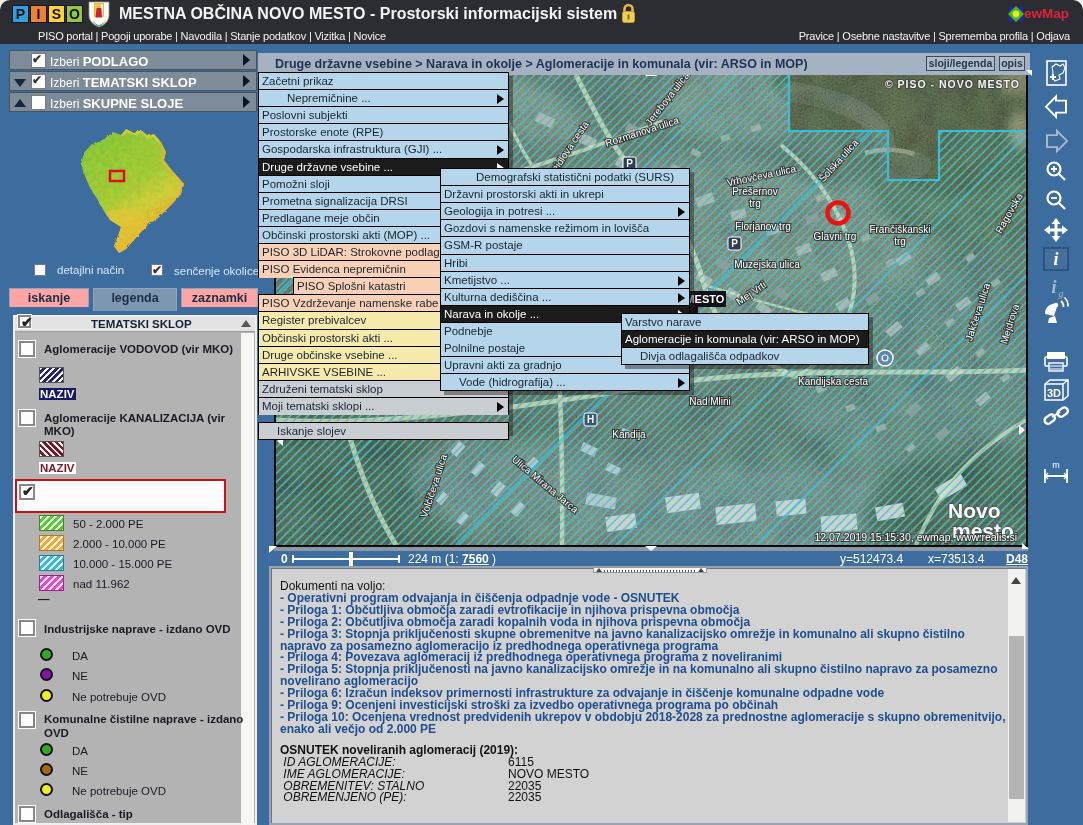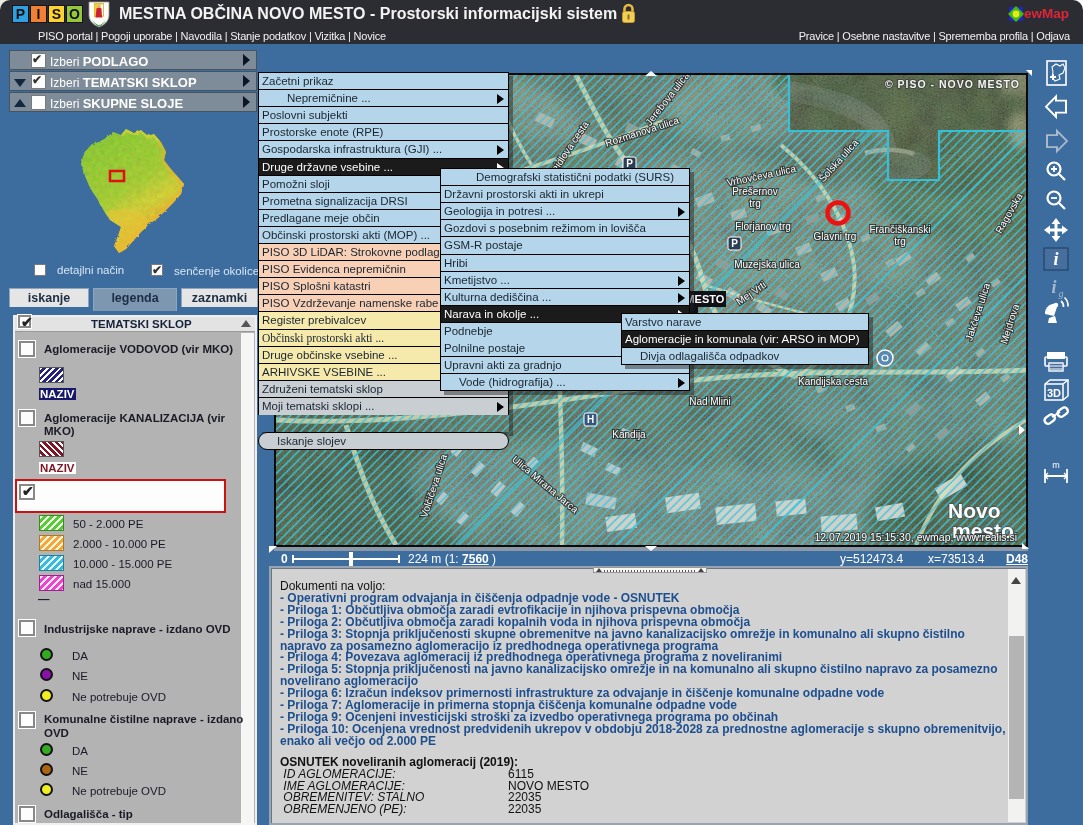--- a/index.html
+++ b/index.html
@@ -24,21 +24,21 @@
 .izrow .lbl { position:absolute; left:40px; top:3px; }
 .izrow b { font-size:13px; }
 .izrow .arr { position:absolute; right:6px; top:3px; width:0; height:0; border-left:7px solid #0c1622; border-top:6px solid transparent; border-bottom:6px solid transparent; }
 .tri-d { position:absolute; left:4px; top:7px; width:0; height:0; border-top:8px solid #14273c; border-left:6px solid transparent; border-right:6px solid transparent; }
 .tri-u { position:absolute; left:4px; top:6px; width:0; height:0; border-bottom:8px solid #14273c; border-left:6px solid transparent; border-right:6px solid transparent; }
 .cb { width:15px; height:15px; background:#fdfdfd; border:1px solid #7a7a7a; display:inline-block; position:relative; }
 .cb.abs { position:absolute; }
 .cb.chk:before { content:"\2714"; position:absolute; left:0px; top:-2px; font-size:12px; color:#333; font-weight:bold;}
 #sidechk { color:#d7e6f5; font-size:11.5px; }
 
-.tab { top:288px; height:19px; background:#e5e5e5; border:1px solid #8fa5bb; border-bottom:none; color:#1b2e44; font-weight:bold; font-size:12.5px; text-align:center; line-height:18px; }
+.tab { top:288px; height:19px; background:#fca5a5; border:1px solid #8fa5bb; border-bottom:none; color:#1b2e44; font-weight:bold; font-size:12.5px; text-align:center; line-height:18px; }
 #tab2 { background:#7e97b1; height:23px; }
 
 #legendpanel { left:13px; top:315px; width:244px; height:510px; background:#b3b3b3; border:2px solid #efefef; }
 #leghead { position:absolute; left:0px; top:0px; width:240px; height:15px; background:#e3e3e3; border-bottom:1px solid #999; }
 #legscroll { position:absolute; right:1px; top:16px; width:13px; height:492px; background:#f6f6f4; }
 .lg { position:absolute; font-size:11.5px; color:#1a1a26; }
 .lgb { font-weight:bold; }
 .lcb { position:absolute; width:16px; height:16px; background:#fdfdfd; border:2px solid #888; box-shadow:0 0 0 1px #fff; }
 .lcb.chk:before { content:"\2714"; position:absolute; left:1px; top:-3px; font-size:14px; color:#222; font-weight:bold;}
 .sw { position:absolute; left:24px; width:25px; height:16px; border:1px solid #555; }
@@ -190,21 +190,21 @@
     <span class="lg lgb" style="left:24px; top:145px; background:#fdfdfd; color:#7e1624; padding:0 1px;">NAZIV</span>
     <div style="position:absolute; left:0px; top:162px; width:211px; height:34px; background:#fdfdfd; border:2px solid #cc1111;"></div>
     <span class="lcb chk" style="left:4px; top:167px;"></span>
     <span class="sw" style="top:198px; background:repeating-linear-gradient(135deg,#f0fae8 0 2.5px,#55cc33 2.5px 5px); border-color:#3a8a20;"></span>
     <span class="lg" style="left:58px; top:201px;">50 - 2.000 PE</span>
     <span class="sw" style="top:218px; background:repeating-linear-gradient(135deg,#fdf2dc 0 2.5px,#f0a838 2.5px 5px); border-color:#b07820;"></span>
     <span class="lg" style="left:58px; top:221px;">2.000 - 10.000 PE</span>
     <span class="sw" style="top:238px; background:repeating-linear-gradient(135deg,#e0f4fc 0 2.5px,#38b8dc 2.5px 5px); border-color:#2080a0;"></span>
     <span class="lg" style="left:58px; top:241px;">10.000 - 15.000 PE</span>
     <span class="sw" style="top:258px; background:repeating-linear-gradient(135deg,#fde8fa 0 2.5px,#ee44cc 2.5px 5px); border-color:#a02090;"></span>
-    <span class="lg" style="left:58px; top:261px;">nad 15.000</span>
+    <span class="lg" style="left:58px; top:261px;">nad 11.962</span>
     <span class="lg lgb" style="left:23px; top:276px;">—</span>
     <span class="lcb" style="left:4px; top:303px;"></span>
     <span class="lg lgb" style="left:29px; top:306px;">Industrijske naprave - izdano OVD</span>
     <span class="circ" style="left:25px; top:331px; background:#33aa22;"></span>
     <span class="lg" style="left:57px; top:333px;">DA</span>
     <span class="circ" style="left:25px; top:351px; background:#8811aa;"></span>
     <span class="lg" style="left:57px; top:353px;">NE</span>
     <span class="circ" style="left:25px; top:372px; background:#eeee22;"></span>
     <span class="lg" style="left:57px; top:374px;">Ne potrebuje OVD</span>
     <span class="lcb" style="left:4px; top:395px;"></span>
@@ -212,20 +212,25 @@
     <span class="circ" style="left:25px; top:426px; background:#33aa22;"></span>
     <span class="lg" style="left:57px; top:428px;">DA</span>
     <span class="circ" style="left:25px; top:446px; background:#aa6611;"></span>
     <span class="lg" style="left:57px; top:448px;">NE</span>
     <span class="circ" style="left:25px; top:466px; background:#eeee22;"></span>
     <span class="lg" style="left:57px; top:468px;">Ne potrebuje OVD</span>
     <span class="lcb" style="left:4px; top:489px;"></span>
     <span class="lg lgb" style="left:29px; top:491px;">Odlagališča - tip</span>
   </div>
 
+  <div class="abs" id="crumbbar">
+    <span class="t">Druge državne vsebine &gt; Narava in okolje &gt; Aglomeracije in komunala (vir: ARSO in MOP)</span>
+    <span class="cbtn" style="left:668px; width:69px;">sloji/legenda</span>
+    <span class="cbtn" style="left:741px; width:26px;">opis</span>
+  </div>
 
   <div class="abs" id="mapwrap">
   <svg width="750" height="470" viewBox="0 0 750 470">
     <defs>
       <filter id="b8" x="-60%" y="-60%" width="220%" height="220%">
             <feGaussianBlur stdDeviation="9"></feGaussianBlur>
           </filter>
       <filter id="b4" x="-60%" y="-60%" width="220%" height="220%">
             <feGaussianBlur stdDeviation="4"></feGaussianBlur>
           </filter>
@@ -477,35 +482,35 @@
     <div class="mi" style="top:34px;">Poslovni subjekti</div>
     <div class="mi" style="top:51px;">Prostorske enote (RPE)</div>
     <div class="mi" style="top:68px;">Gospodarska infrastruktura (GJI) ...<span class="sub"></span></div>
     <div class="mi sel" style="top:86px;">Druge državne vsebine ...<span class="sub"></span></div>
     <div class="mi" style="top:103px;">Pomožni sloji</div>
     <div class="mi" style="top:120px;">Prometna signalizacija DRSI</div>
     <div class="mi" style="top:137px;">Predlagane meje občin</div>
     <div class="mi" style="top:154px;">Občinski prostorski akti (MOP) ...</div>
     <div class="mi salmon" style="top:171px;">PISO 3D LiDAR: Strokovne podlage ...</div>
     <div class="mi salmon" style="top:188px;">PISO Evidenca nepremičnin</div>
-    <div class="mi salmon" style="top:205px;">PISO Splošni katastri</div>
+    <div class="mi salmon" style="top:205px;margin-left:35px;">PISO Splošni katastri</div>
     <div class="mi salmon" style="top:222px;">PISO Vzdrževanje namenske rabe za...</div>
     <div class="mi yellow" style="top:239px;">Register prebivalcev</div>
-    <div class="mi yellow" style="top:257px;font-family:Liberation Serif, serif;">Občinski prostorski akti ...</div>
+    <div class="mi yellow" style="top:257px;">Občinski prostorski akti ...</div>
     <div class="mi yellow" style="top:274px;">Druge občinske vsebine ...</div>
     <div class="mi yellow" style="top:291px;">ARHIVSKE VSEBINE ...</div>
     <div class="mi gray" style="top:308px;">Združeni tematski sklop</div>
     <div class="mi gray" style="top:325px;">Moji tematski sklopi ...<span class="sub"></span></div>
-    <div class="mi gray last" style="top:360px;border-radius:9px;">Iskanje slojev</div>
+    <div class="mi gray last" style="top:350px;">Iskanje slojev</div>
   </div>
   <div class="abs menu" id="menu2" style="left:440px; top:168px; width:250px; height:223px;">
     <div class="mi" style="top:0px;padding-left:35px;">Demografski statistični podatki (SURS)</div>
     <div class="mi" style="top:17px;">Državni prostorski akti in ukrepi</div>
     <div class="mi" style="top:34px;">Geologija in potresi ...<span class="sub"></span></div>
-    <div class="mi" style="top:51px;">Gozdovi s posebnim režimom in lovišča</div>
+    <div class="mi" style="top:51px;">Gozdovi s namenske režimom in lovišča</div>
     <div class="mi" style="top:68px;">GSM-R postaje</div>
     <div class="mi" style="top:86px;">Hribi</div>
     <div class="mi" style="top:103px;">Kmetijstvo ...<span class="sub"></span></div>
     <div class="mi" style="top:120px;">Kulturna dediščina ...<span class="sub"></span></div>
     <div class="mi sel" style="top:137px;">Narava in okolje ...<span class="sub"></span></div>
     <div class="mi" style="top:171px;">Polnilne postaje</div>
     <div class="mi" style="top:154px;">Podnebje</div>
     <div class="mi" style="top:188px;">Upravni akti za gradnjo</div>
     <div class="mi last" style="top:205px;">Vode (hidrografija) ...<span class="sub"></span></div>
   </div>
@@ -546,21 +551,20 @@
   <div class="abs" id="botpanel">
     <div id="bottext">
       <div>Dokumenti na voljo:</div>
       <div class="lnk">- Operativni program odvajanja in čiščenja odpadnje vode - OSNUTEK</div>
       <div class="lnk">- Priloga 1: Občutljiva območja zaradi evtrofikacije in njihova prispevna območja</div>
       <div class="lnk">- Priloga 2: Občutljiva območja zaradi kopalnih voda in njihova prispevna območja</div>
       <div class="lnk">- Priloga 3: Stopnja priključenosti skupne obremenitve na javno kanalizacijsko omrežje in komunalno ali skupno čistilno napravo za posamezno aglomeracijo iz predhodnega operativnega programa</div>
       <div class="lnk">- Priloga 4: Povezava aglomeracij iz predhodnega operativnega programa z noveliranimi</div>
       <div class="lnk">- Priloga 5: Stopnja priključenosti na javno kanalizacijsko omrežje in na komunalno ali skupno čistilno napravo za posamezno novelirano aglomeracijo</div>
       <div class="lnk">- Priloga 6: Izračun indeksov primernosti infrastrukture za odvajanje in čiščenje komunalne odpadne vode</div>
-      <div class="lnk">- Priloga 7: Aglomeracije in primerna stopnja čiščenja komunalne odpadne vode</div>
       <div class="lnk">- Priloga 9: Ocenjeni investicijski stroški za izvedbo operativnega programa po občinah</div>
       <div class="lnk">- Priloga 10: Ocenjena vrednost predvidenih ukrepov v obdobju 2018-2028 za prednostne aglomeracije s skupno obremenitvijo, enako ali večjo od 2.000 PE</div>
       <div style="height:9px;"></div>
       <div style="font-weight:bold;">OSNUTEK noveliranih aglomeracij (2019):</div>
       <div><i>&nbsp;ID AGLOMERACIJE:</i><span style="position:absolute; left:228px;">6115</span></div>
       <div><i>&nbsp;IME AGLOMERACIJE:</i><span style="position:absolute; left:228px;">NOVO MESTO</span></div>
       <div><i>&nbsp;OBREMENITEV: STALNO</i><span style="position:absolute; left:228px;">22035</span></div>
       <div><i>&nbsp;OBREMENJENO (PE):</i><span style="position:absolute; left:228px;">22035</span></div>
     </div>
     <div id="botscroll">

